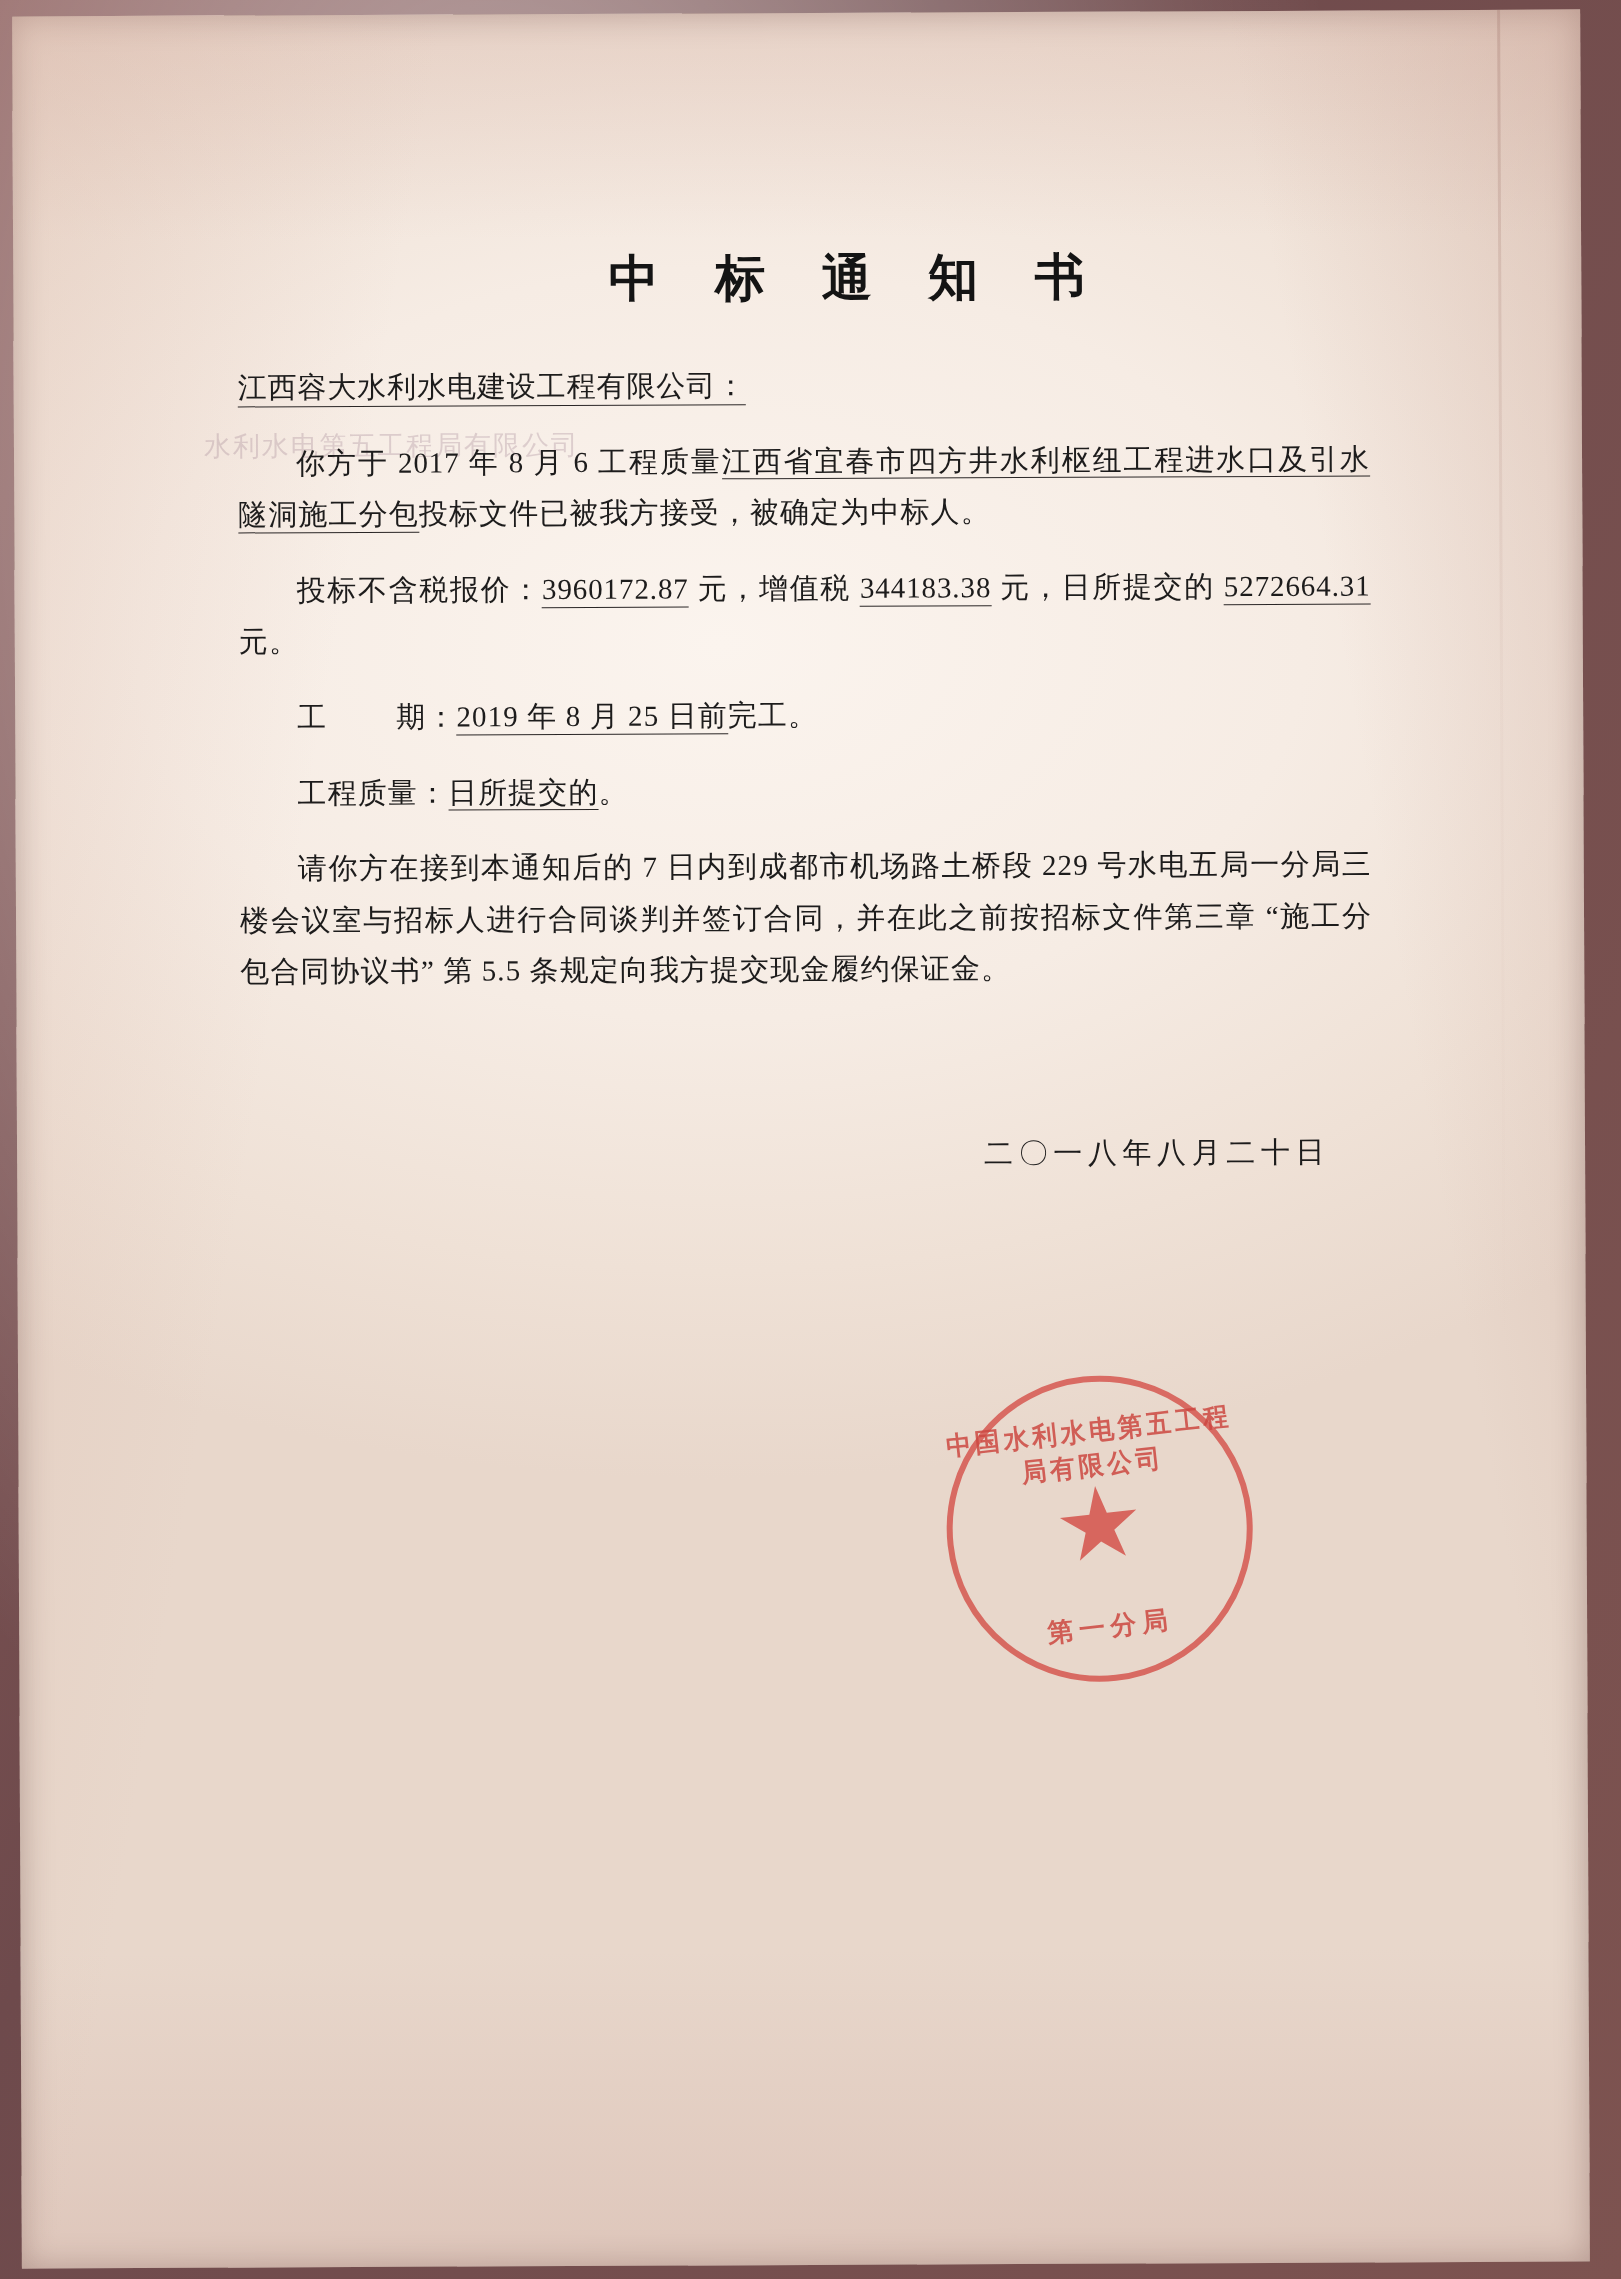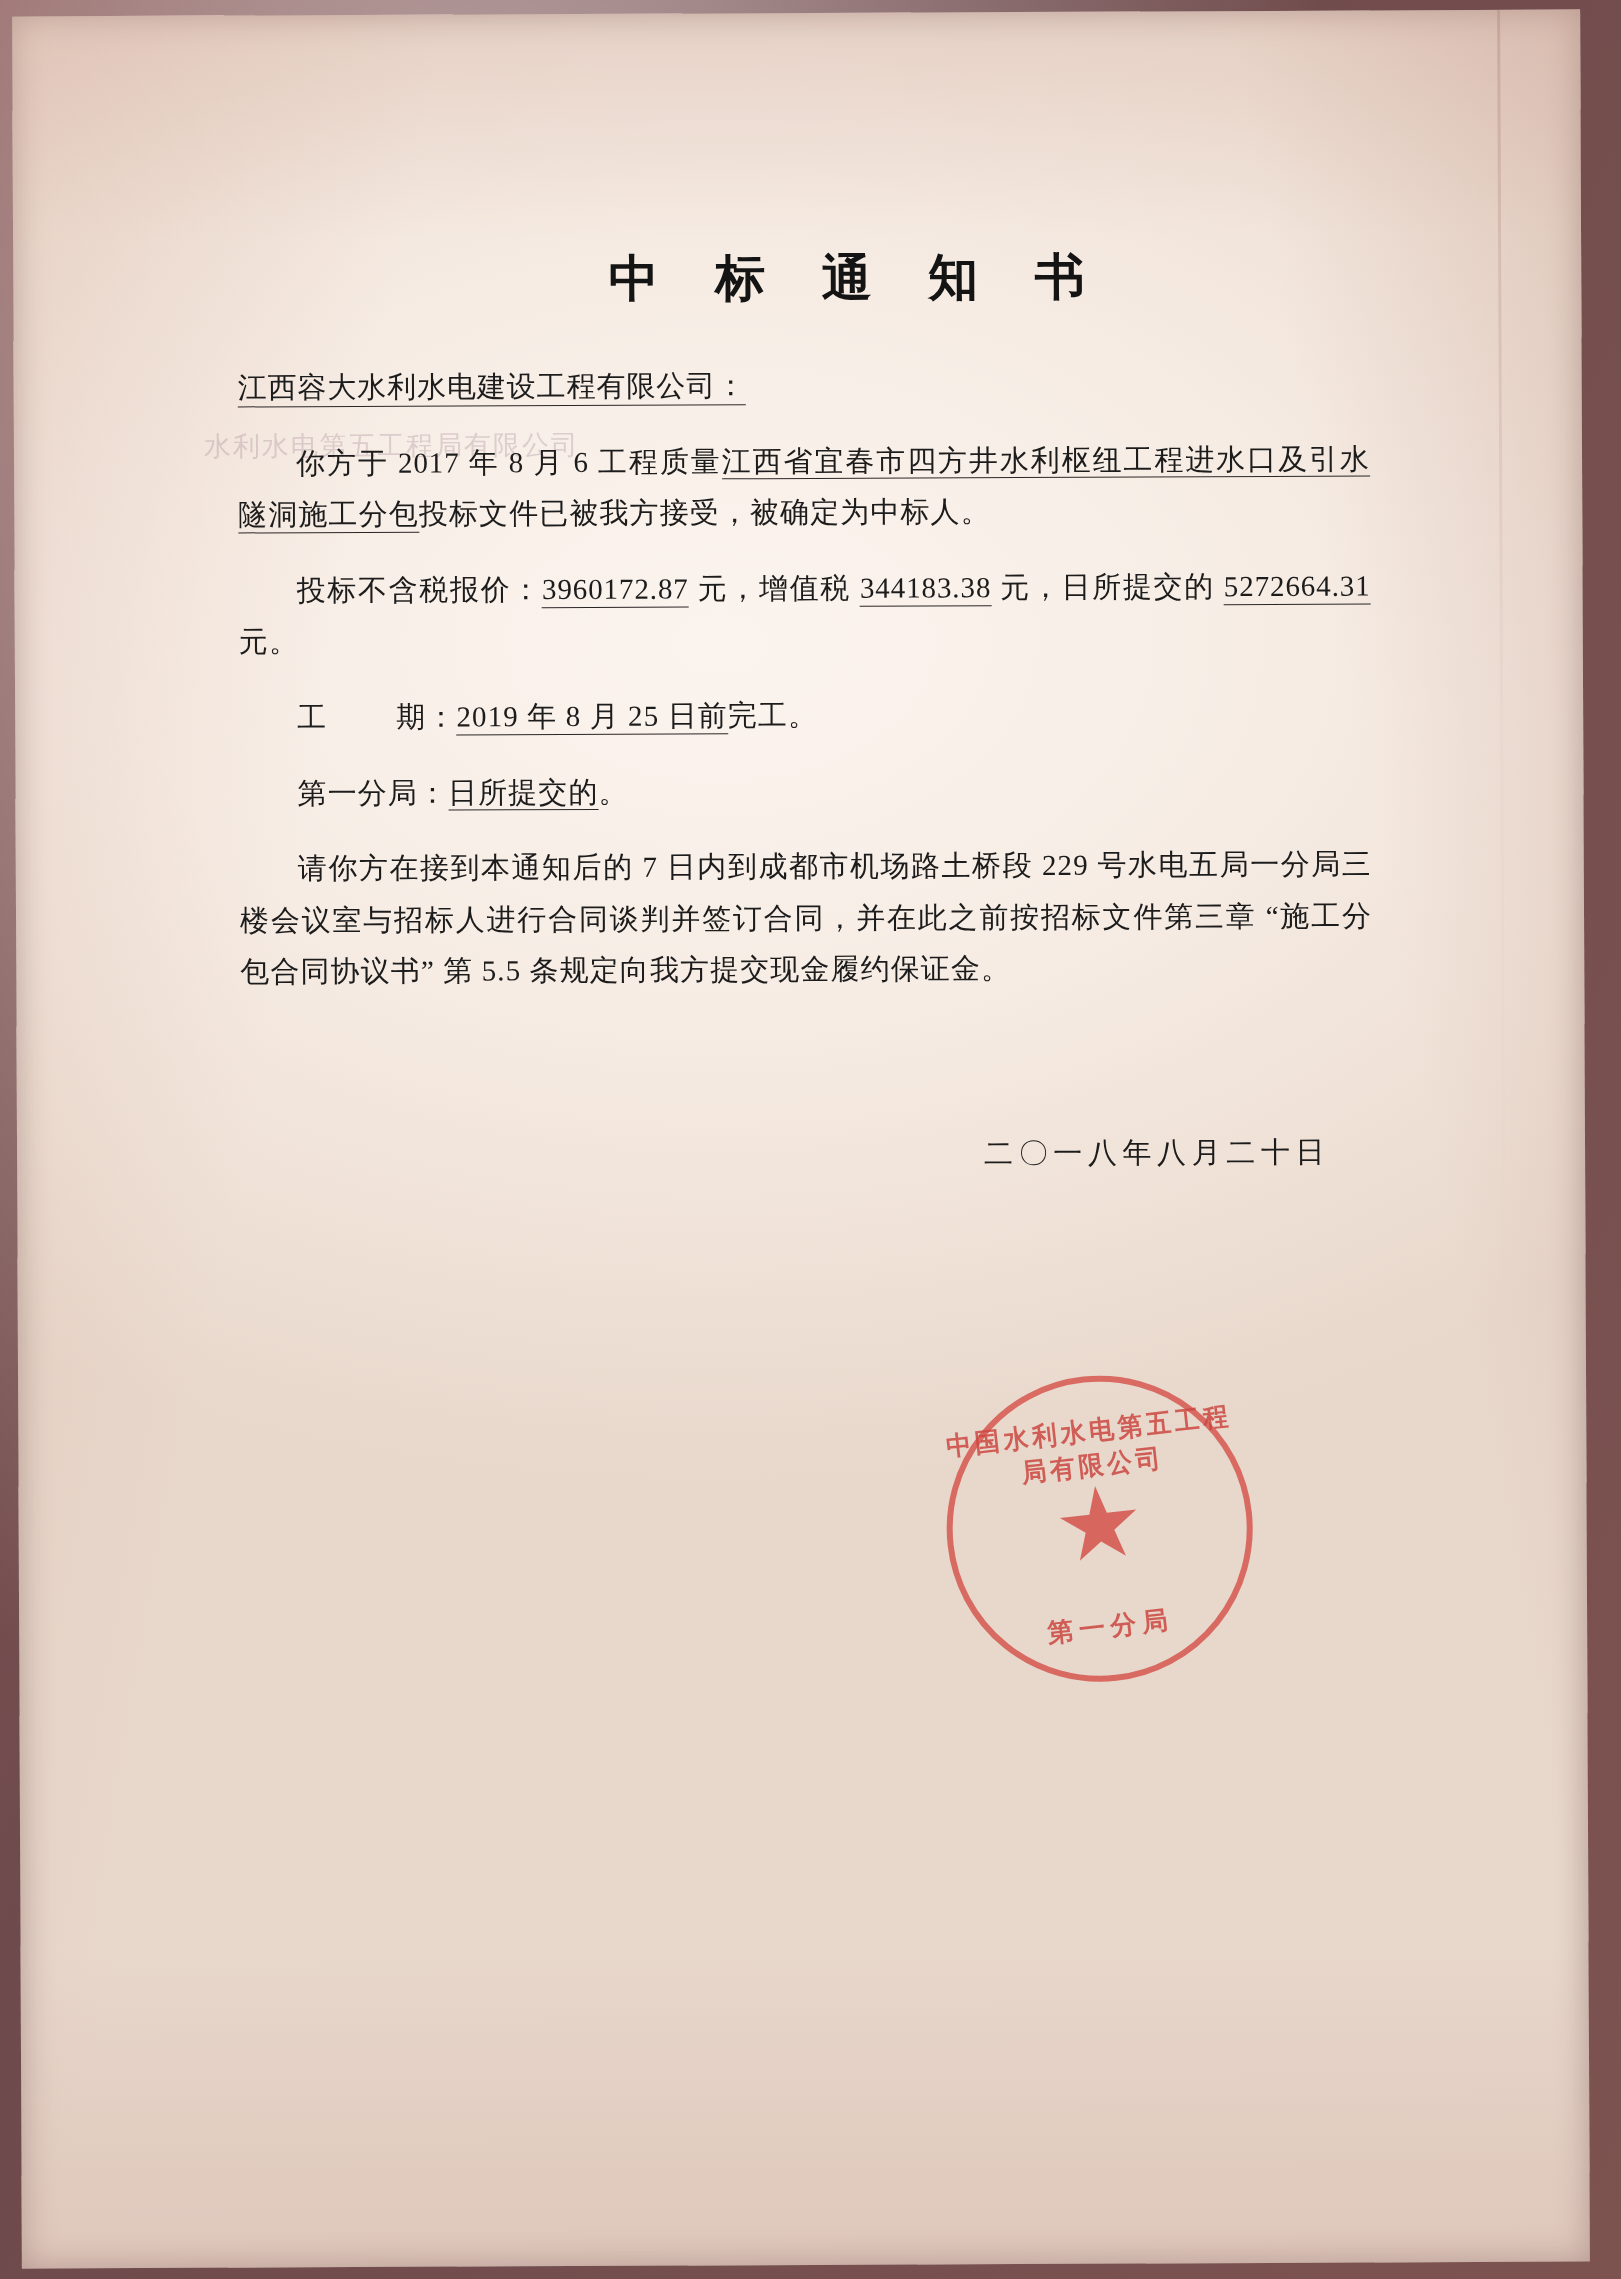--- a/index.html
+++ b/index.html
@@ -182,21 +182,21 @@
 
       <p class="para">
         <span>投标不含税报价：</span><span class="u num">3960172.87</span><span> 元，</span><span>增值税 </span><span class="u num">344183.38</span><span> 元，</span><span>日所提交的 </span><span class="u num">5272664.31</span><span> 元。</span>
       </p>
 
       <p class="para">
         <span>工</span><span class="label-gap"></span><span>期：</span><span class="u">2019 年 8 月 25 日前</span><span>完工。</span>
       </p>
 
       <p class="para">
-        <span>第一分局：</span><span class="u">日所提交的</span><span>。</span>
+        <span>工程质量：</span><span class="u">日所提交的</span><span>。</span>
       </p>
 
       <p class="para">请你方在接到本通知后的 7 日内到成都市机场路土桥段 229 号水电五局一分局三楼会议室与招标人进行合同谈判并签订合同，并在此之前按招标文件第三章 “施工分包合同协议书” 第 5.5 条规定向我方提交现金履约保证金。</p>
 
       <div class="date-line">二〇一八年八月二十日</div>
     </div>
 
     <div id="seal">
       <div class="ring"></div>
       <div class="arc-text">中国水利水电第五工程局有限公司</div>

